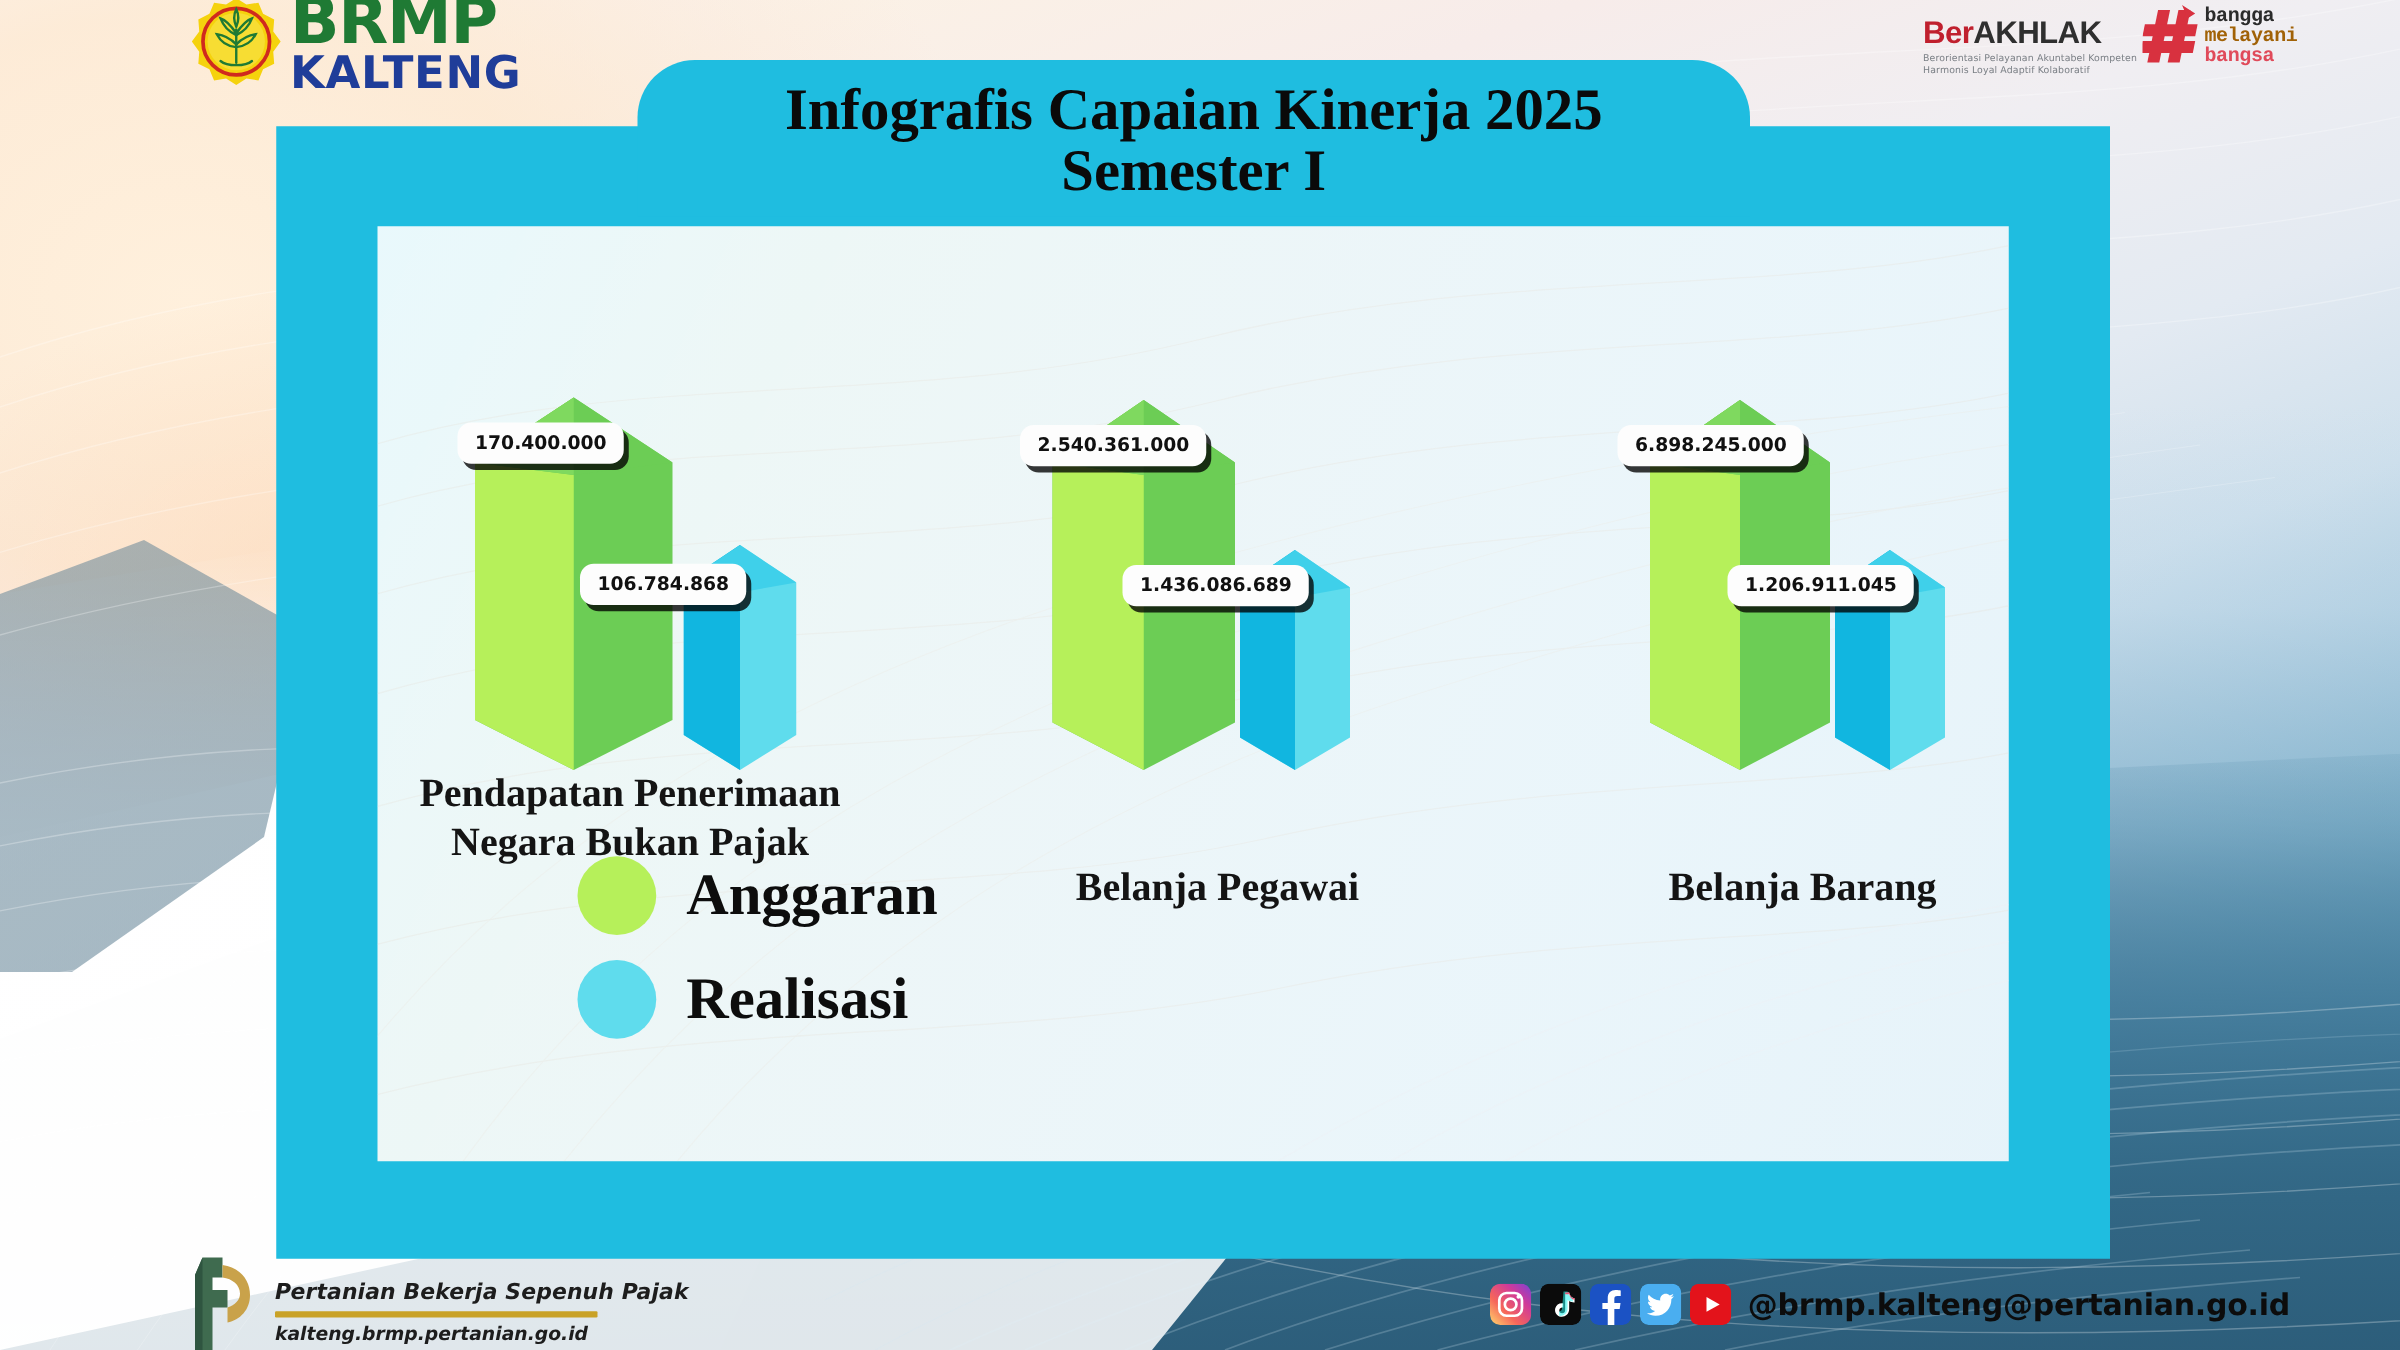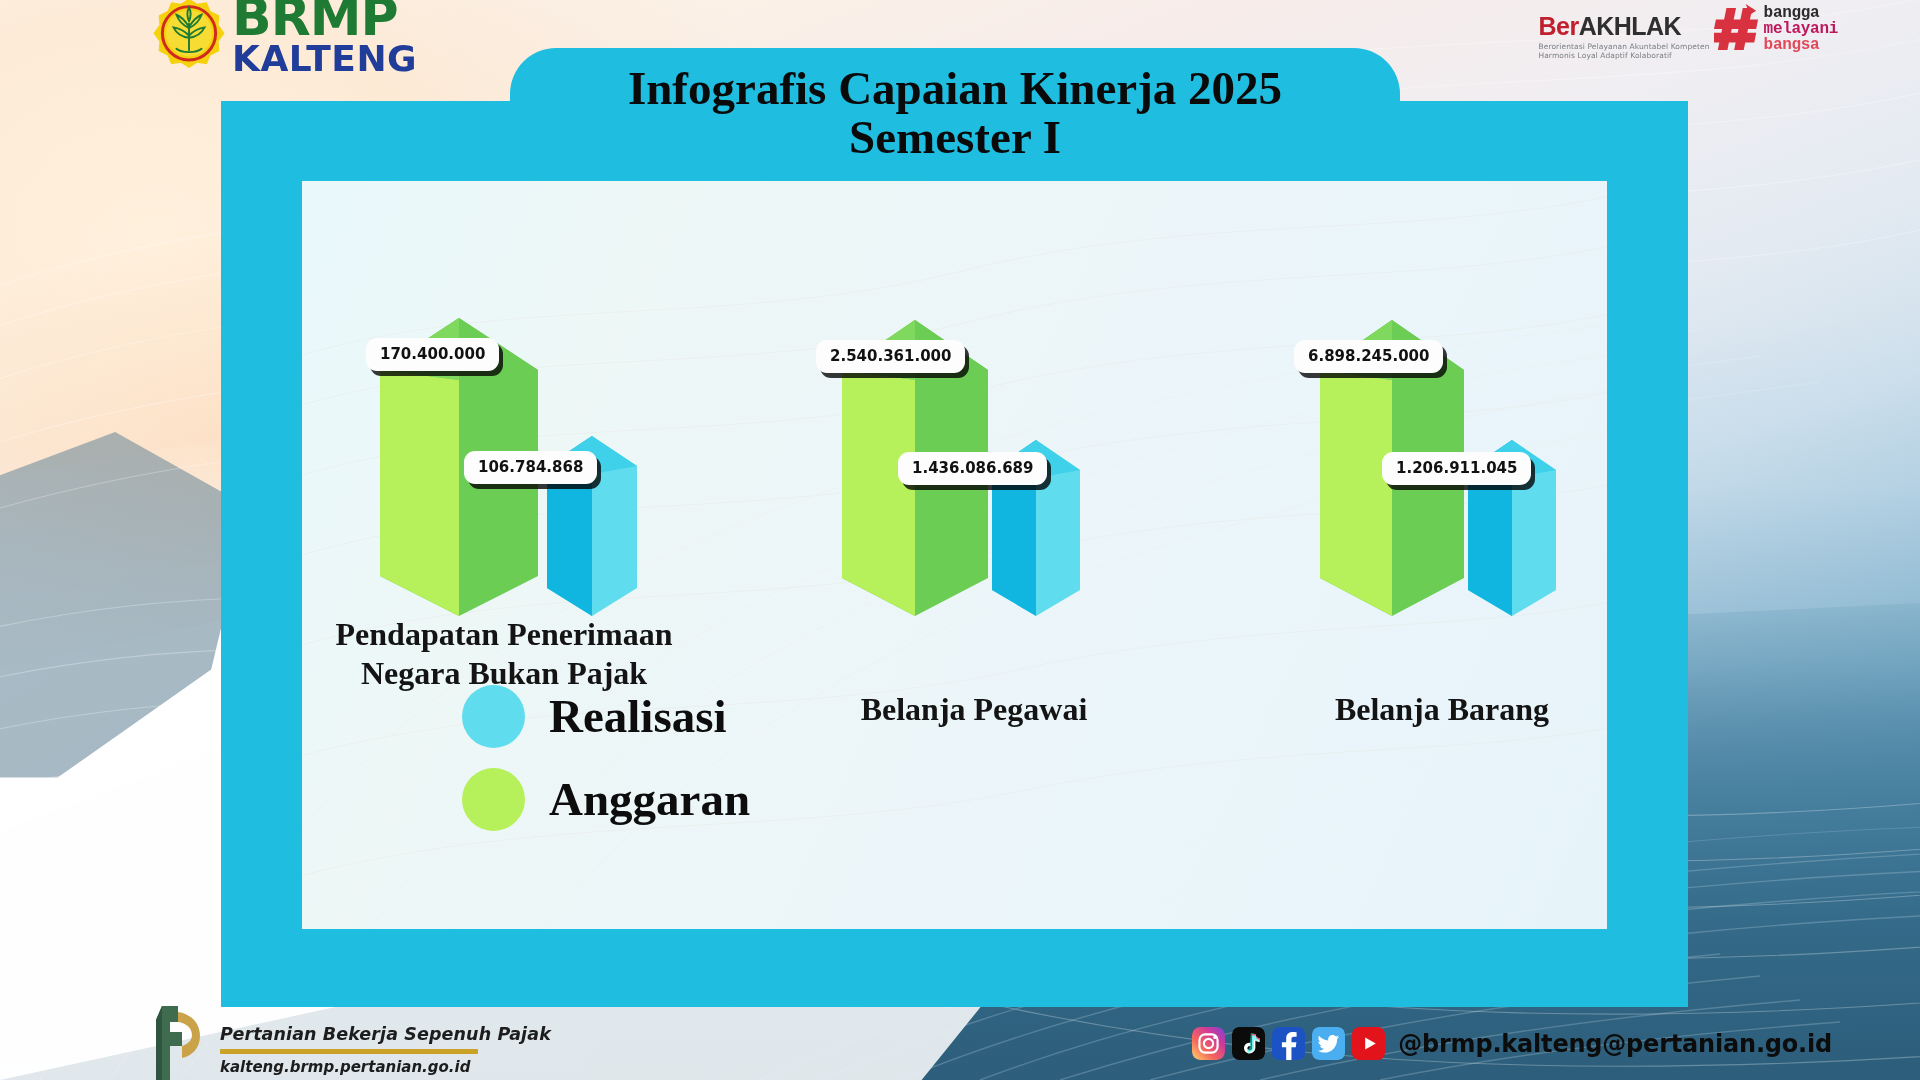--- a/index.html
+++ b/index.html
@@ -67,21 +67,21 @@
 
   #logo-berakhlak{position:absolute;right:82px;top:4px;display:flex;align-items:flex-start;gap:4px;}
   .ber-left{padding-top:10px;}
   .ber-word{font-family:Liberation Sans, sans-serif;font-weight:bold;font-size:25px;color:#c0202e;letter-spacing:-.5px;line-height:1;}
   .ber-word .ak{color:#2f2f2f;}
   .ber-sub{font-family:"DejaVu Sans",sans-serif;font-size:7.5px;color:#7a7f85;line-height:1.25;margin-top:3px;letter-spacing:.1px;}
   .ber-right{display:flex;align-items:center;gap:4px;}
   .hashmark{width:46px;height:50px;flex:0 0 auto;}
   .bangga{font-family:Liberation Mono, monospace;font-weight:bold;font-size:16px;line-height:1.02;letter-spacing:-.3px;}
   .bangga .l1{color:#2b2b2b;}
-  .bangga .l2{color:#be185d;}
+  .bangga .l2{color:#a16207;}
   .bangga .l3{color:#e04a5a;}
 
   
   #title-banner{
     position:absolute;left:510px;top:48px;width:890px;height:125px;
     background:#1fbde0;border-top-left-radius:46px;border-top-right-radius:46px;
     z-index:4;
   }
   #title-text{
     position:absolute;left:0;right:0;top:16px;text-align:center;
@@ -340,26 +340,26 @@
           </svg>
         </div>
         <div class="value-tag" style="left:100px;bottom:444px;">1.206.911.045</div>
 
         <div class="cat-label" style="left:-40px;bottom:200px;width:400px;">Belanja Barang</div>
       </div>
     </div>
 
     <div id="legend">
       <div class="legend-row">
+        <div class="legend-dot" style="background:#b6f05a;"></div>
+        <div class="legend-label">Anggaran</div>
+      </div>
+      <div class="legend-row">
         <div class="legend-dot" style="background:#5fdced;"></div>
         <div class="legend-label">Realisasi</div>
-      </div>
-      <div class="legend-row">
-        <div class="legend-dot" style="background:#b6f05a;"></div>
-        <div class="legend-label">Anggaran</div>
       </div>
     </div>
   </div>
 </div>
 
 <div id="footer-left">
   <svg class="pert-logo" viewBox="0 0 62 78">
     <path d="M14 4 L30 4 L30 20 L22 20 L22 30 L34 30 L34 44 L22 44 L22 78 L8 78 L8 18 Z" fill="#3f6b4f"></path>
     <path d="M30 10 C44 12 52 22 52 34 C52 46 44 54 34 56 L34 44 C40 42 44 38 44 33 C44 26 38 21 30 20 Z" fill="#c9a24a"></path>
     <path d="M8 18 L14 4 L14 78 L8 78 Z" fill="#2f5540"></path>

